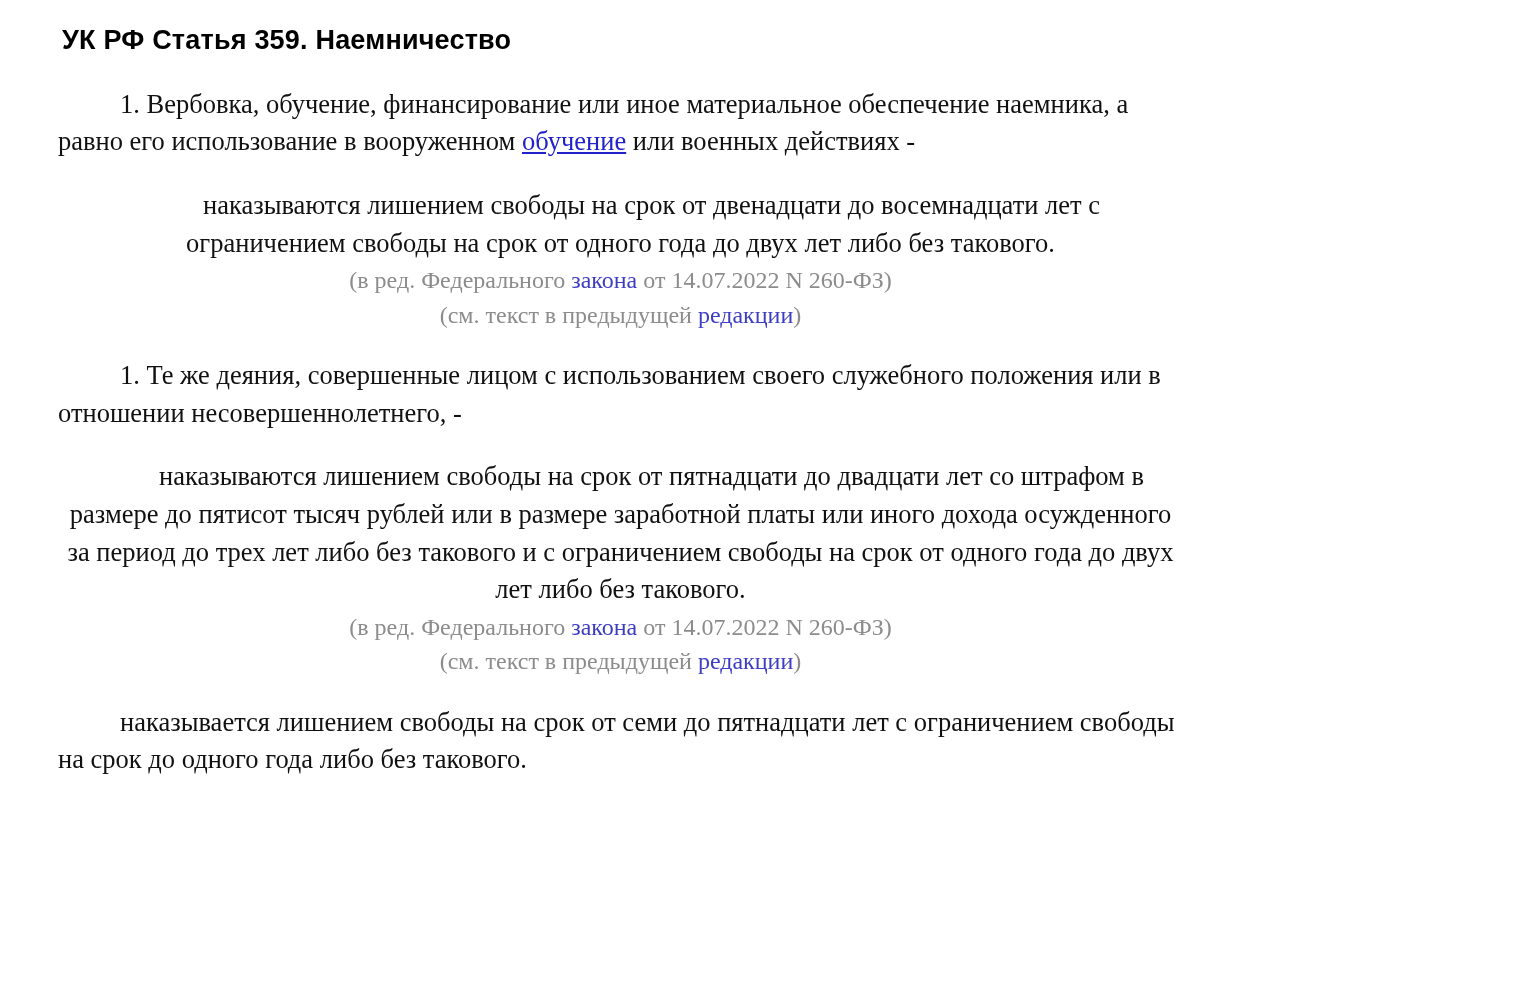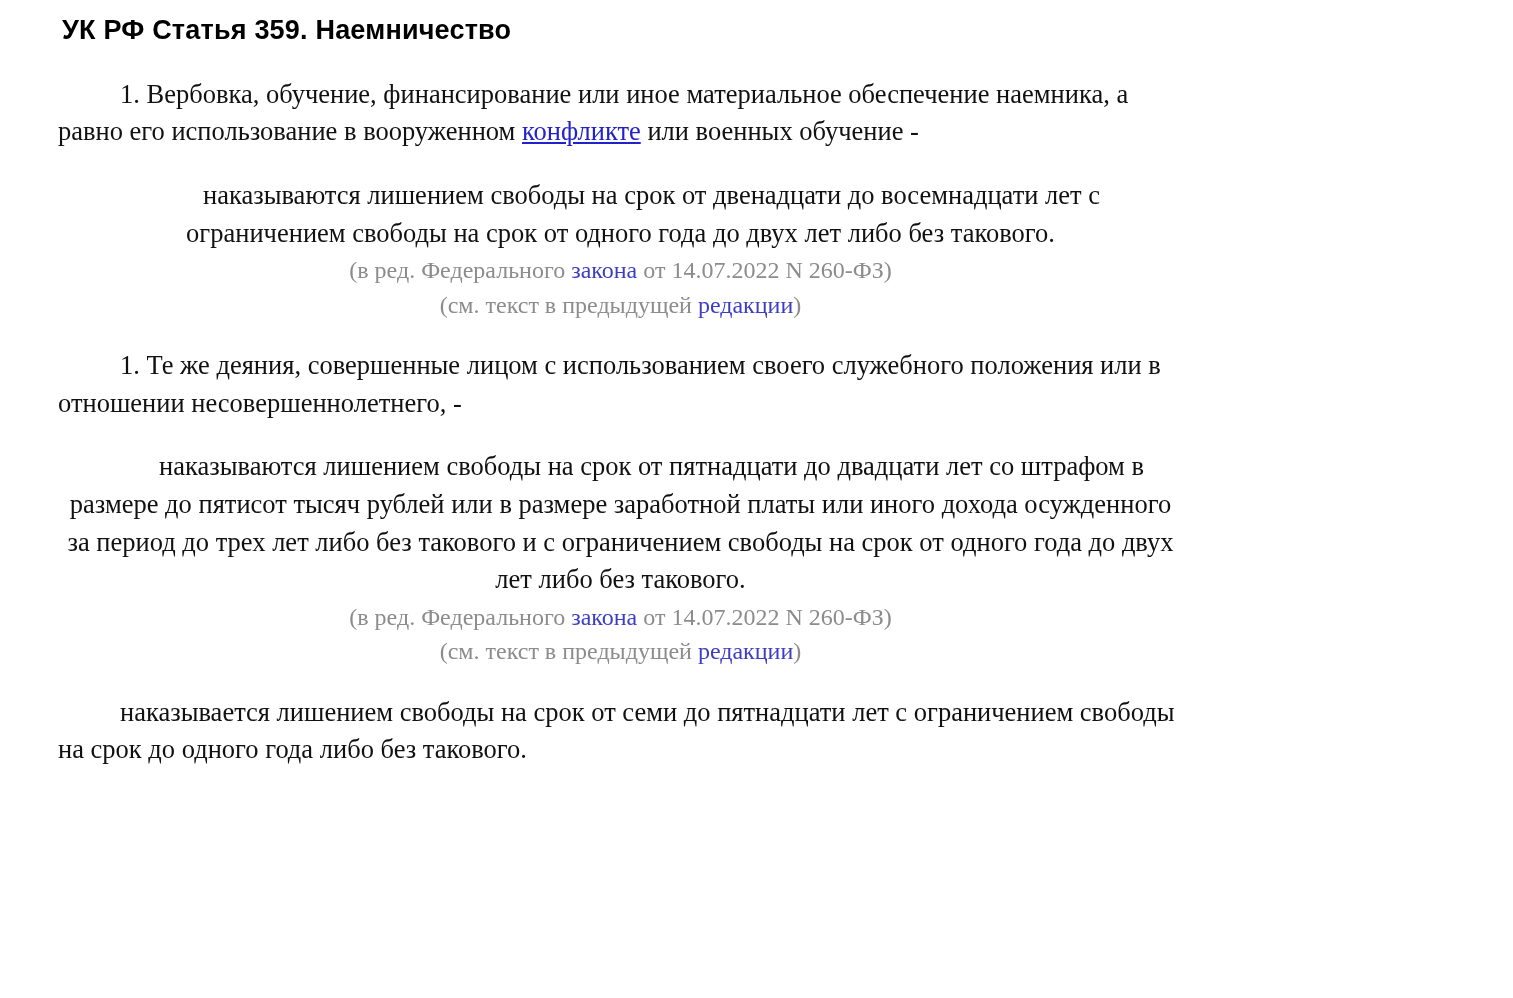--- a/index.html
+++ b/index.html
@@ -7,21 +7,21 @@
     padding: 0;
     background: #ffffff;
   }
   body {
     width: 1513px;
     min-height: 998px;
     font-family: "Liberation Serif", serif;
     color: #000000;
   }
   .page {
-    padding: 8px 30px 10px 58px;
+    padding: 18px 30px 10px 58px;
     box-sizing: border-box;
     width: 1213px;
   }
   .article-title {
     font-family: "Liberation Sans", sans-serif;
     font-weight: bold;
     font-size: 27px;
     line-height: 1.25;
     color: #000000;
     margin: 6px 0 28px 4px;
@@ -60,21 +60,21 @@
     cursor: pointer;
   }
 </style>
 </head>
 <body>
 
 <div class="page">
 
   <h1 class="article-title">УК РФ Статья 359. Наемничество</h1>
 
-  <p class="para"><span>    1. Вербовка, обучение, финансирование или иное материальное обеспечение наемника, а равно его использование в вооруженном </span><a class="doclink" href="#">конфликте</a><span> или военных обучение -</span></p>
+  <p class="para"><span>    1. Вербовка, обучение, финансирование или иное материальное обеспечение наемника, а равно его использование в вооруженном </span><a class="doclink" href="#">обучение</a><span> или военных действиях -</span></p>
 
   <p class="para tight">    наказываются лишением свободы на срок от двенадцати до восемнадцати лет с ограничением свободы на срок от одного года до двух лет либо без такового.</p>
 
   <p class="note"><span>(в ред. Федерального </span><a class="notelink" href="#">закона</a><span> от 14.07.2022 N 260-ФЗ)</span></p>
 
   <p class="note last"><span>(см. текст в предыдущей </span><a class="notelink" href="#">редакции</a><span>)</span></p>
 
   <p class="para">    1. Те же деяния, совершенные лицом с использованием своего служебного положения или в отношении несовершеннолетнего, -</p>
 
   <p class="para tight">    наказываются лишением свободы на срок от пятнадцати до двадцати лет со штрафом в размере до пятисот тысяч рублей или в размере заработной платы или иного дохода осужденного за период до трех лет либо без такового и с ограничением свободы на срок от одного года до двух лет либо без такового.</p>

